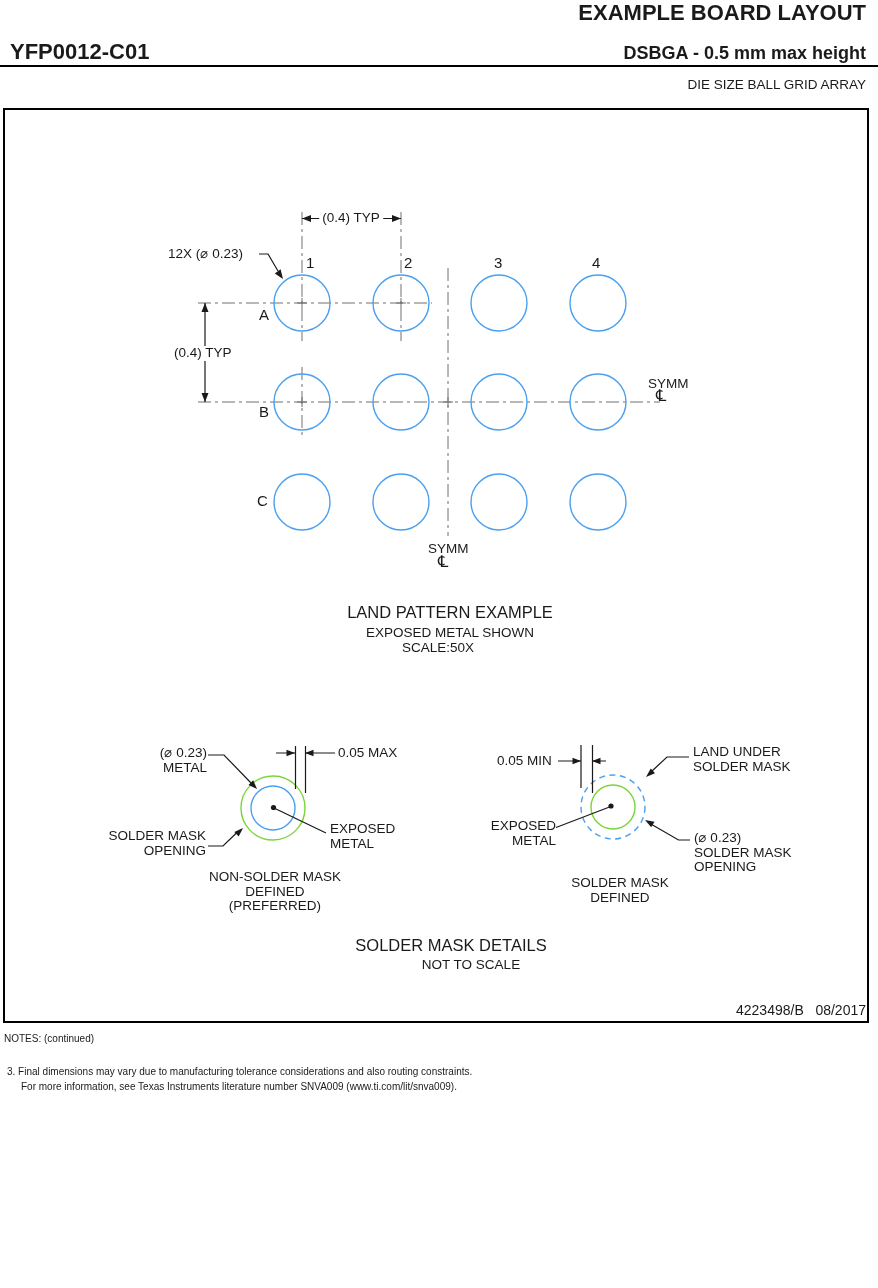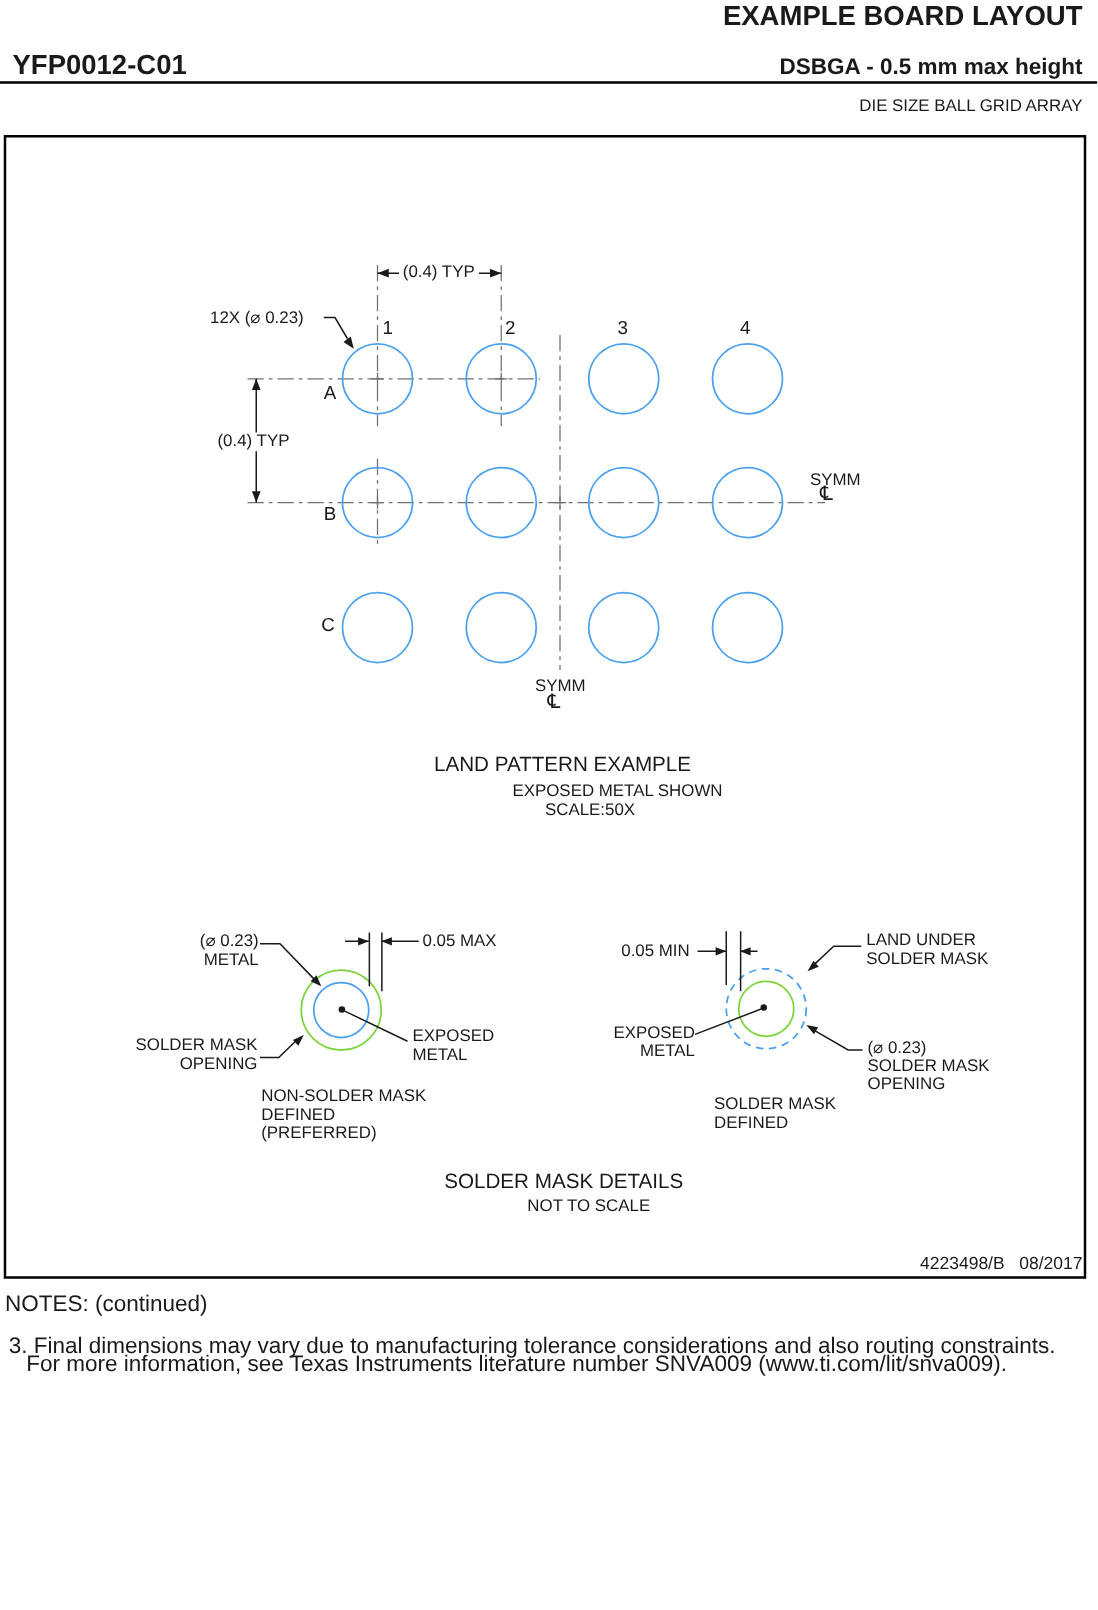--- a/index.html
+++ b/index.html
@@ -11,33 +11,33 @@
   .h1{font-size:22px;}
   .h2{font-size:18px;}
   .h3{font-size:13.5px;}
   .rule{position:absolute;left:0;width:878px;height:2px;background:#000;}
   .frame{position:absolute;left:3px;top:108px;width:866px;height:915px;border:2px solid #000;box-sizing:border-box;}
   .lbl{position:absolute;font-size:13.5px;line-height:14.5px;white-space:nowrap;}
   .axis{font-size:15px;}
   .big{font-size:16.5px;}
   .dim-h{transform:translate(-50%,-50%);background:#fff;padding:0 3px;}
   .dim-v{background:#fff;padding:0 2px;}
-  .ctr{transform:translateX(-50%);text-align:left;}
+  .ctr{transform:translateX(-50%);text-align:center;}
   .blk{display:block;}
   .cl-sym{font-size:16px;}
   svg{position:absolute;left:0;top:0;}
   .cline{stroke:#707070;stroke-width:1;fill:none;stroke-dasharray:13 4 3 4;}
   .plus{stroke:#707070;stroke-width:1;fill:none;}
   .pad{fill:none;stroke:#4aa0ef;stroke-width:1.4;}
   .green{fill:none;stroke:#7cd33c;stroke-width:1.4;}
   .dashblue{fill:none;stroke:#4aa0ef;stroke-width:1.4;stroke-dasharray:6 4.5;}
   .dln{stroke:#1a1a1a;stroke-width:1.2;fill:none;}
   .arr{fill:#1a1a1a;stroke:none;}
   .dot{fill:#1a1a1a;stroke:none;}
-  .notes{font-size:18px;}
+  .notes{font-size:10px;}
 </style>
 </head>
 <body>
 
 <div class="page">
 
   <div class="abs b h1 ra" style="right:12px;top:0px;">EXAMPLE BOARD LAYOUT</div>
   <div class="abs b h1" style="left:10px;top:39px;">YFP0012-C01</div>
   <div class="abs b h2 ra" style="right:12px;top:43px;">DSBGA - 0.5 mm max height</div>
   <div class="rule" style="top:65px;"></div>
@@ -128,22 +128,22 @@
   <div class="lbl dim-h" style="left:351px;top:218px;">(0.4) TYP</div>
   <div class="lbl dim-v" style="left:172px;top:346px;">(0.4) TYP</div>
   <div class="lbl" style="left:168px;top:247px;">12X (⌀ 0.23)</div>
 
   <div class="lbl" style="left:648px;top:377px;">SYMM</div>
   <div class="lbl cl-sym" style="left:656px;top:389px;">℄</div>
   <div class="lbl" style="left:428px;top:542px;">SYMM</div>
   <div class="lbl cl-sym" style="left:438px;top:555px;">℄</div>
 
   <div class="lbl big ctr" style="left:450px;top:605px;">LAND PATTERN EXAMPLE</div>
-  <div class="lbl ctr" style="left:450px;top:626px;margin-left:44px;">EXPOSED METAL SHOWN</div>
-  <div class="lbl ctr" style="left:472px;top:641px;">SCALE:50X</div>
+  <div class="lbl ctr" style="left:450px;top:626px;">EXPOSED METAL SHOWN</div>
+  <div class="lbl ctr" style="left:438px;top:641px;">SCALE:50X</div>
 
   <div class="lbl ra" style="right:671px;top:746px;">
     <span class="blk">(⌀ 0.23)</span>
     <span class="blk">METAL</span>
   </div>
   <div class="lbl" style="left:338px;top:746px;">0.05 MAX</div>
   <div class="lbl ra" style="right:672px;top:829px;">
     <span class="blk">SOLDER MASK</span>
     <span class="blk">OPENING</span>
   </div>

